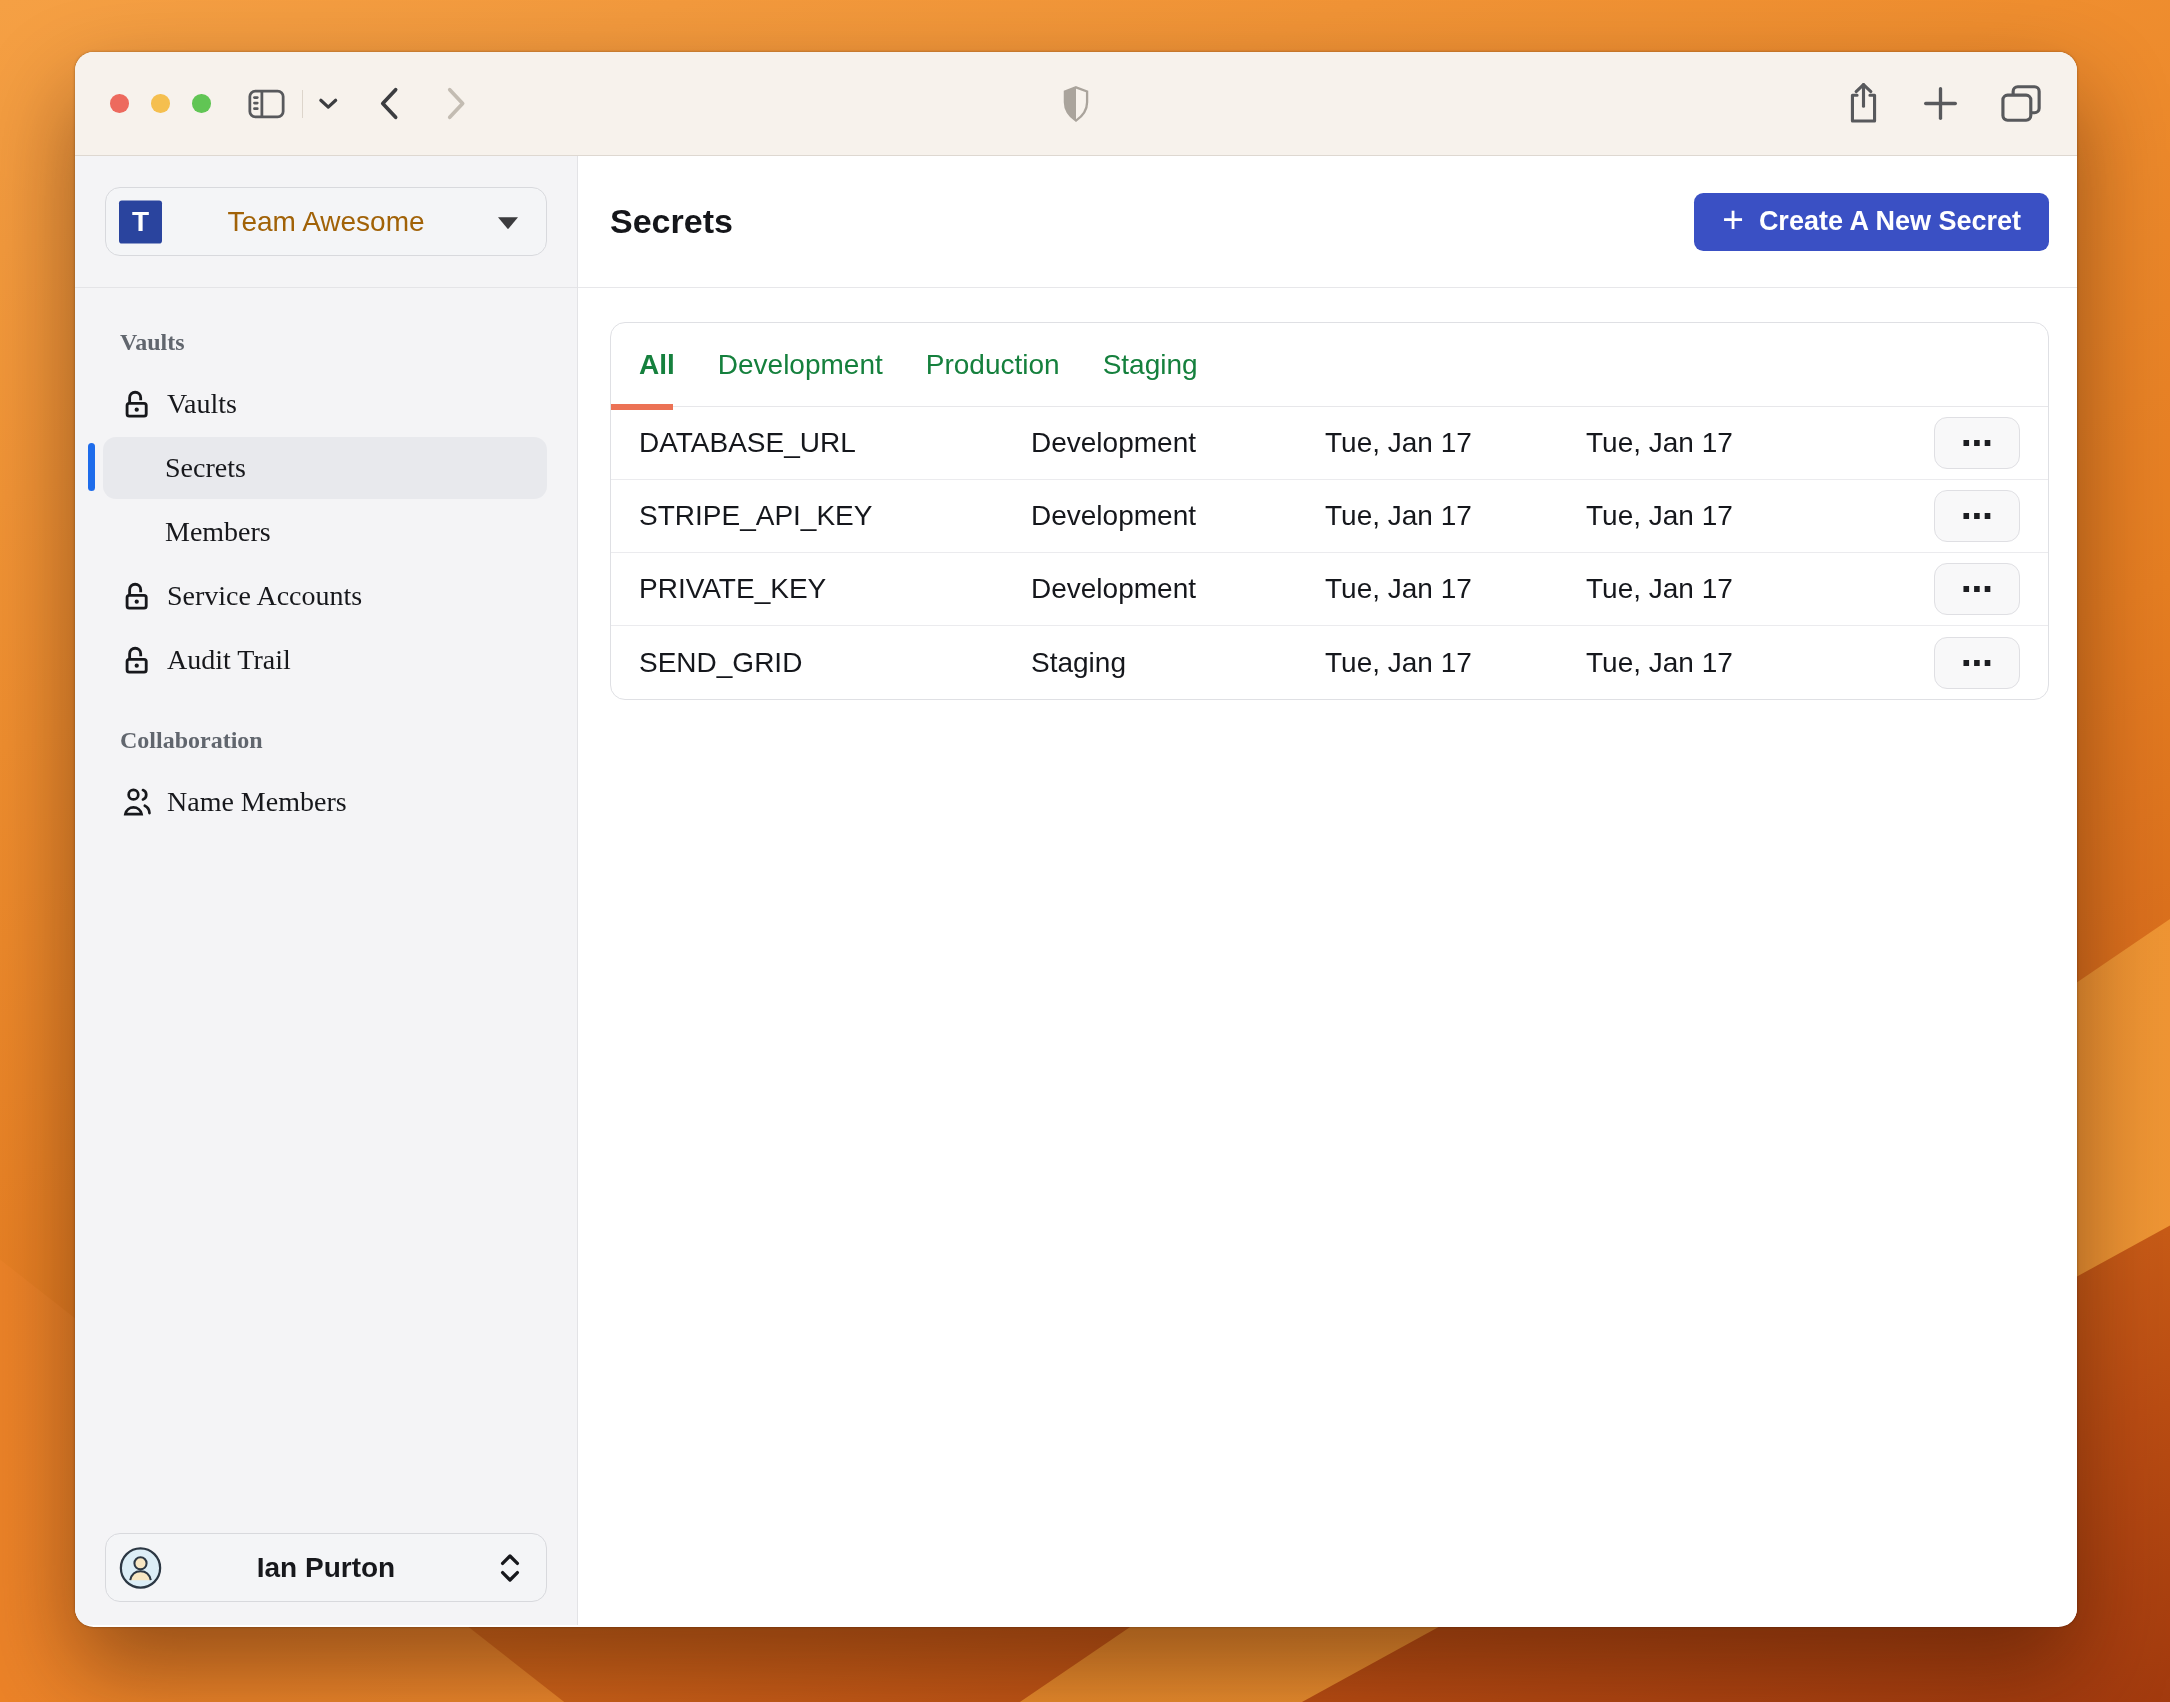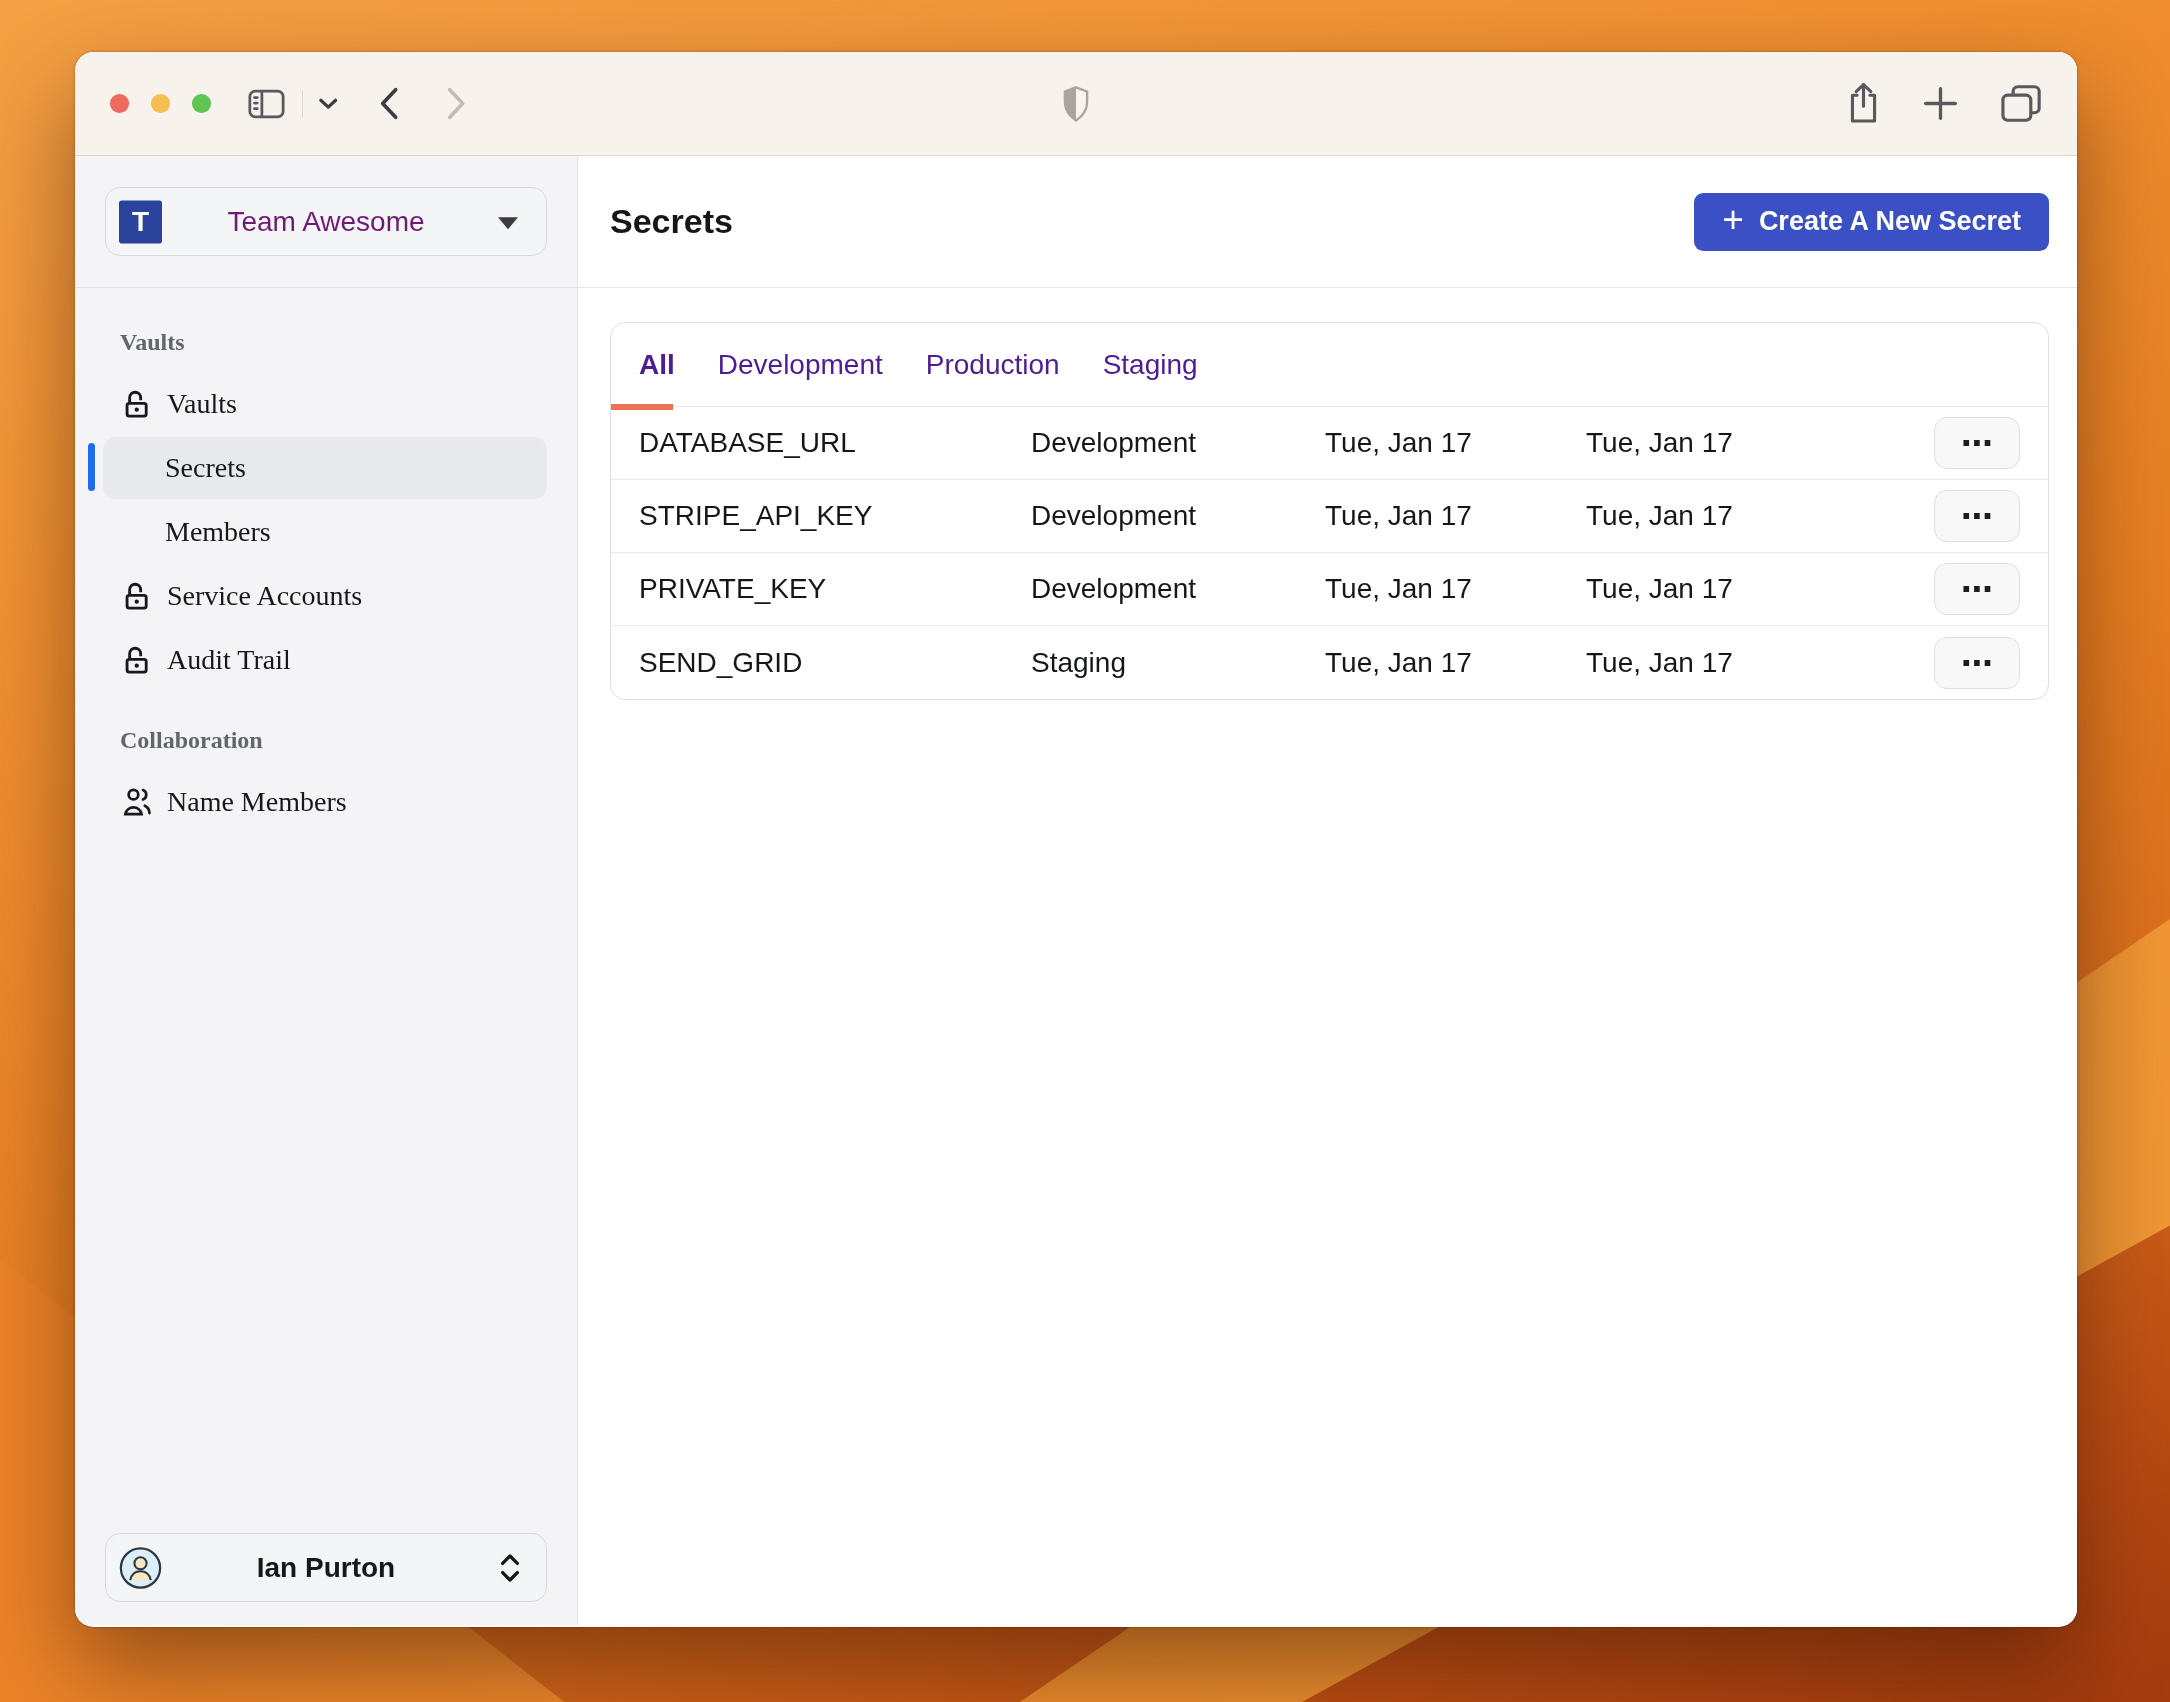--- a/index.html
+++ b/index.html
@@ -39,21 +39,21 @@
     display:flex; flex-direction:column; position:relative; }
   .main { flex:1; background:#ffffff; display:flex; flex-direction:column; }
 
   
   .side-header { height:132px; border-bottom:1.9px solid #e4e4e7; display:flex; align-items:center; padding:0 30px; }
   .selector { position:relative; width:100%; height:69px; background:#f4f5f7;
     border:1.9px solid #d8d9dd; border-radius:15px; display:flex; align-items:center; justify-content:center; }
   .team-avatar { position:absolute; left:13px; top:50%; transform:translateY(-50%);
     width:43px; height:43px; border-radius:2.8px; background:#2a449e; color:#fff;
     font-size:28px; font-weight:600; display:flex; align-items:center; justify-content:center; }
-  .selector .sel-name { font-size:28px; font-weight:500; color:#701a75; }
+  .selector .sel-name { font-size:28px; font-weight:500; color:#a16207; }
   .dd-triangle { position:absolute; right:28px; top:50%; transform:translateY(-40%);
     width:0; height:0; border-left:10.3px solid transparent; border-right:10.3px solid transparent;
     border-top:12px solid #3b3b3e; }
 
   
   .side-nav { flex:1; padding-top:41px; overflow:hidden;font-family:Liberation Serif, serif; }
   .nav-section + .nav-section { margin-top:36px; }
   .section-label { margin:0 0 17px 45px; font-size:24px; font-weight:700; color:#61666e; }
   .nav-item { position:relative; display:flex; align-items:center; height:62px;
     margin:1.9px 30px 1.9px 28px; border-radius:13px; padding-left:17px; font-size:28px; color:#17181c; }
@@ -74,21 +74,21 @@
   .create-btn { height:58px; background:#3a50c4; color:#fff; border:none; border-radius:9.3px;
     display:flex; align-items:center; padding:0 28px; font-size:27px; font-weight:600;
     font-family:inherit; }
   .create-btn .plus { font-size:37px; font-weight:300; margin-right:15px; transform:translateY(-1.9px); }
 
   
   .content { flex:1; padding:34px 28px 0 32px; }
   .card { border:1.9px solid #dfe0e4; border-radius:15px; background:#fff; overflow:hidden; }
   .tabs { position:relative; height:84px; display:flex; align-items:center; gap:43px;
     padding:0 28px; border-bottom:1.9px solid #e7e7ea; }
-  .tab { font-size:28px; color:#4c1d95; background:none; border:none; font-family:inherit; }
+  .tab { font-size:28px; color:#15803d; background:none; border:none; font-family:inherit; }
   .tab.active { font-weight:700; }
   .tabs::after { content:""; position:absolute; left:0; bottom:-3.7px; width:62px; height:5.6px;
     background:#ec7255; }
   .thead, .trow { display:grid; grid-template-columns:392px 294px 261px 1fr 123px;
     align-items:center; padding:0 28px; font-size:28px; color:#15171c; }
   .thead { height:56px; background:#f6f7f8; border-bottom:1.9px solid #e7e7ea; }
   .thead .c-action { text-align:right; }
   .trow { height:73px; border-bottom:1.9px solid #ebebee; }
   .trow:last-child { border-bottom:none; }
   .cell-action { justify-self:end; }

